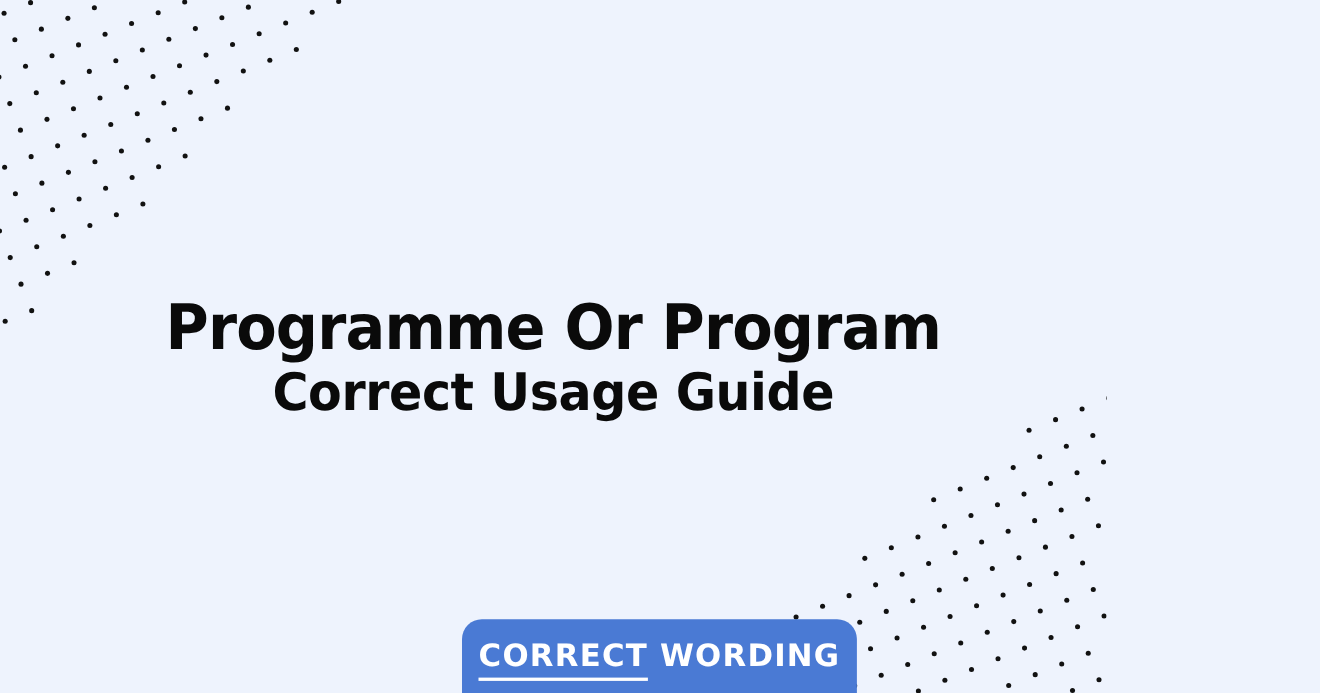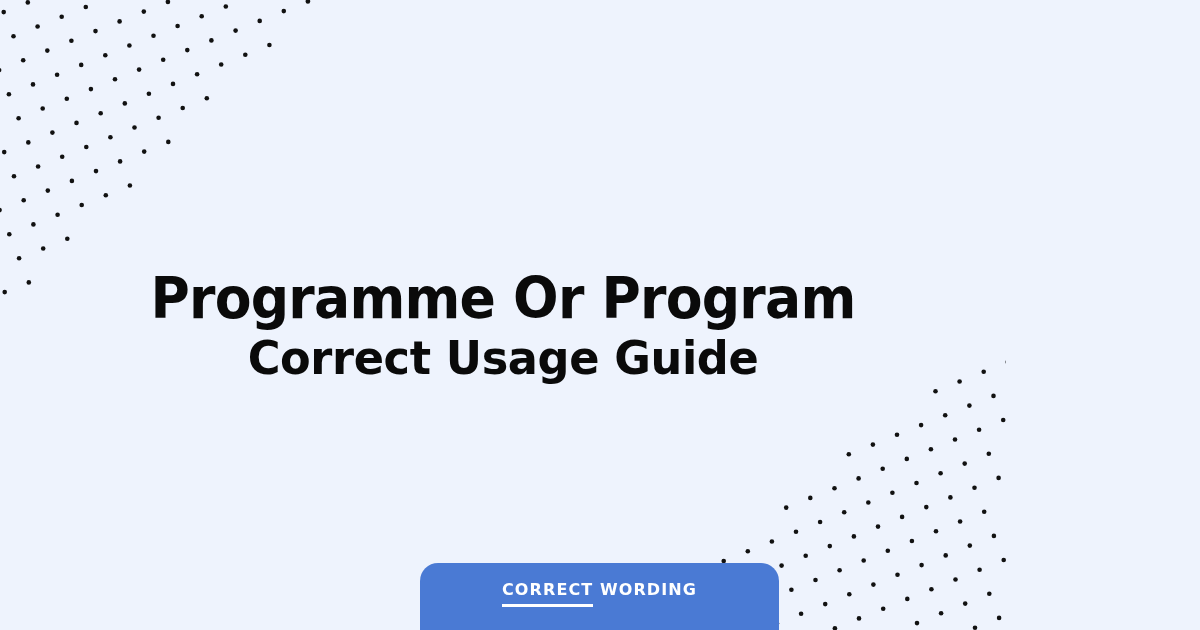--- a/index.html
+++ b/index.html
@@ -97,21 +97,21 @@
     box-sizing: border-box;
     display: flex;
     align-items: flex-start;
     justify-content: center;
     padding-top: 19px;
     cursor: pointer;
     font-family: "DejaVu Sans", "Liberation Sans", sans-serif;
   }
 
   #brand-button-label {
-    font-size: 16px;
+    font-size: 28px;
     font-weight: 700;
     letter-spacing: 1.1px;
     color: #ffffff;
     white-space: nowrap;
     line-height: 1;
     text-transform: uppercase;
   }
 
   .brand-word-underlined {
     display: inline-block;

